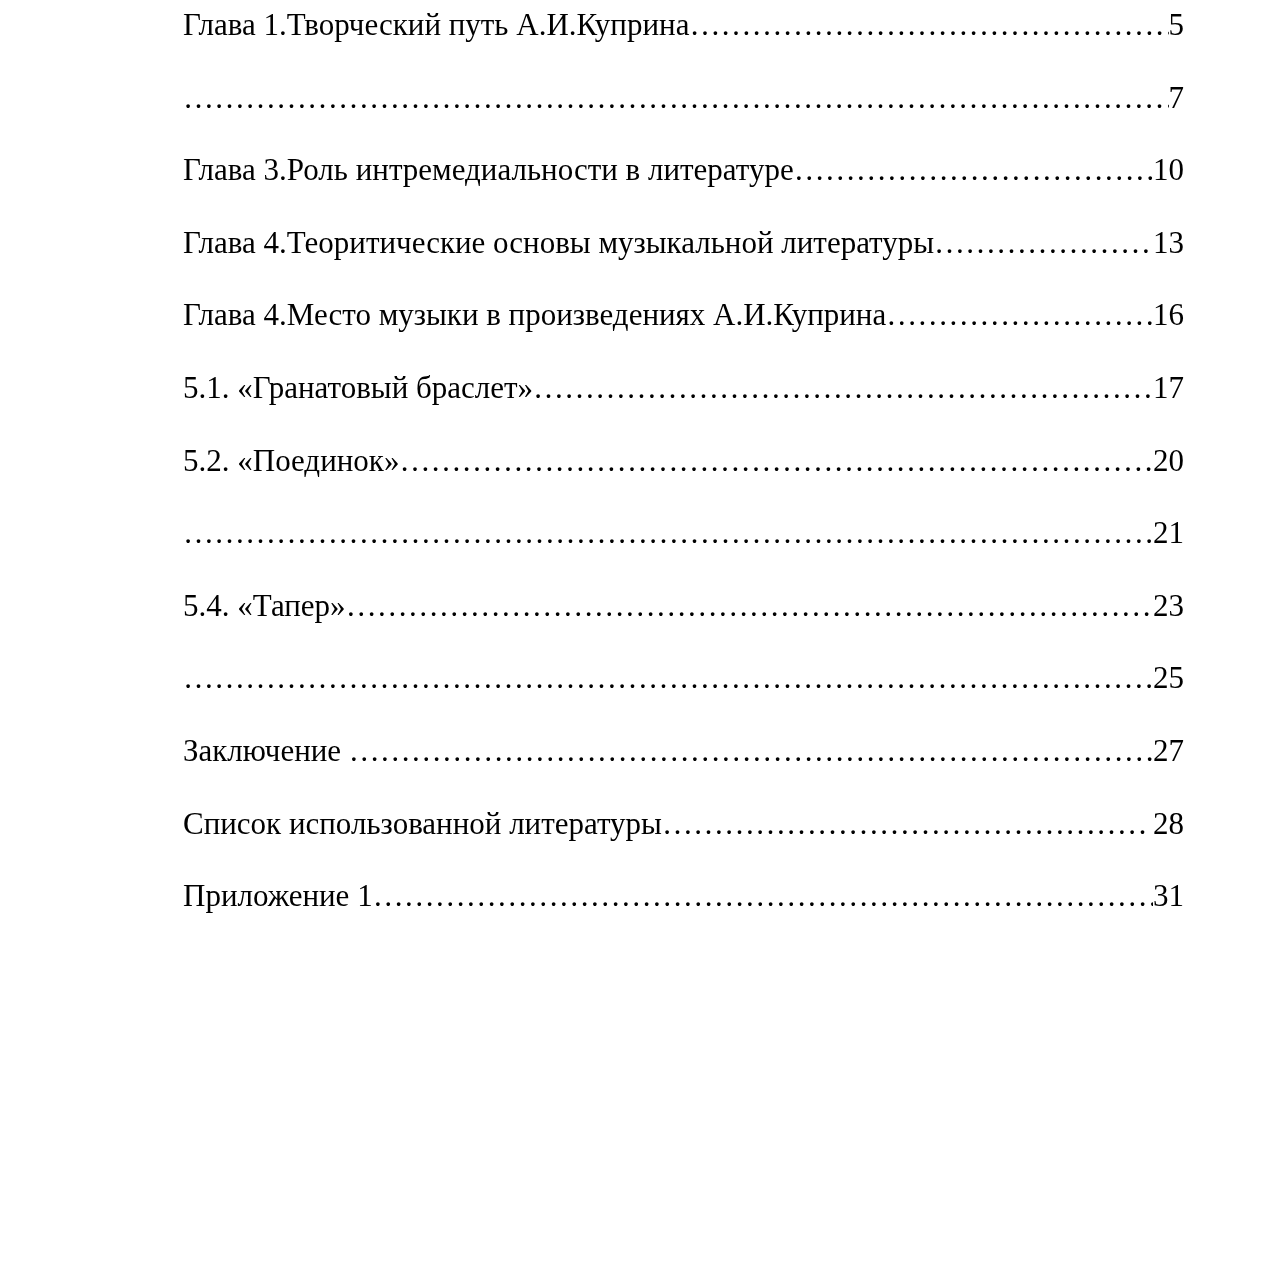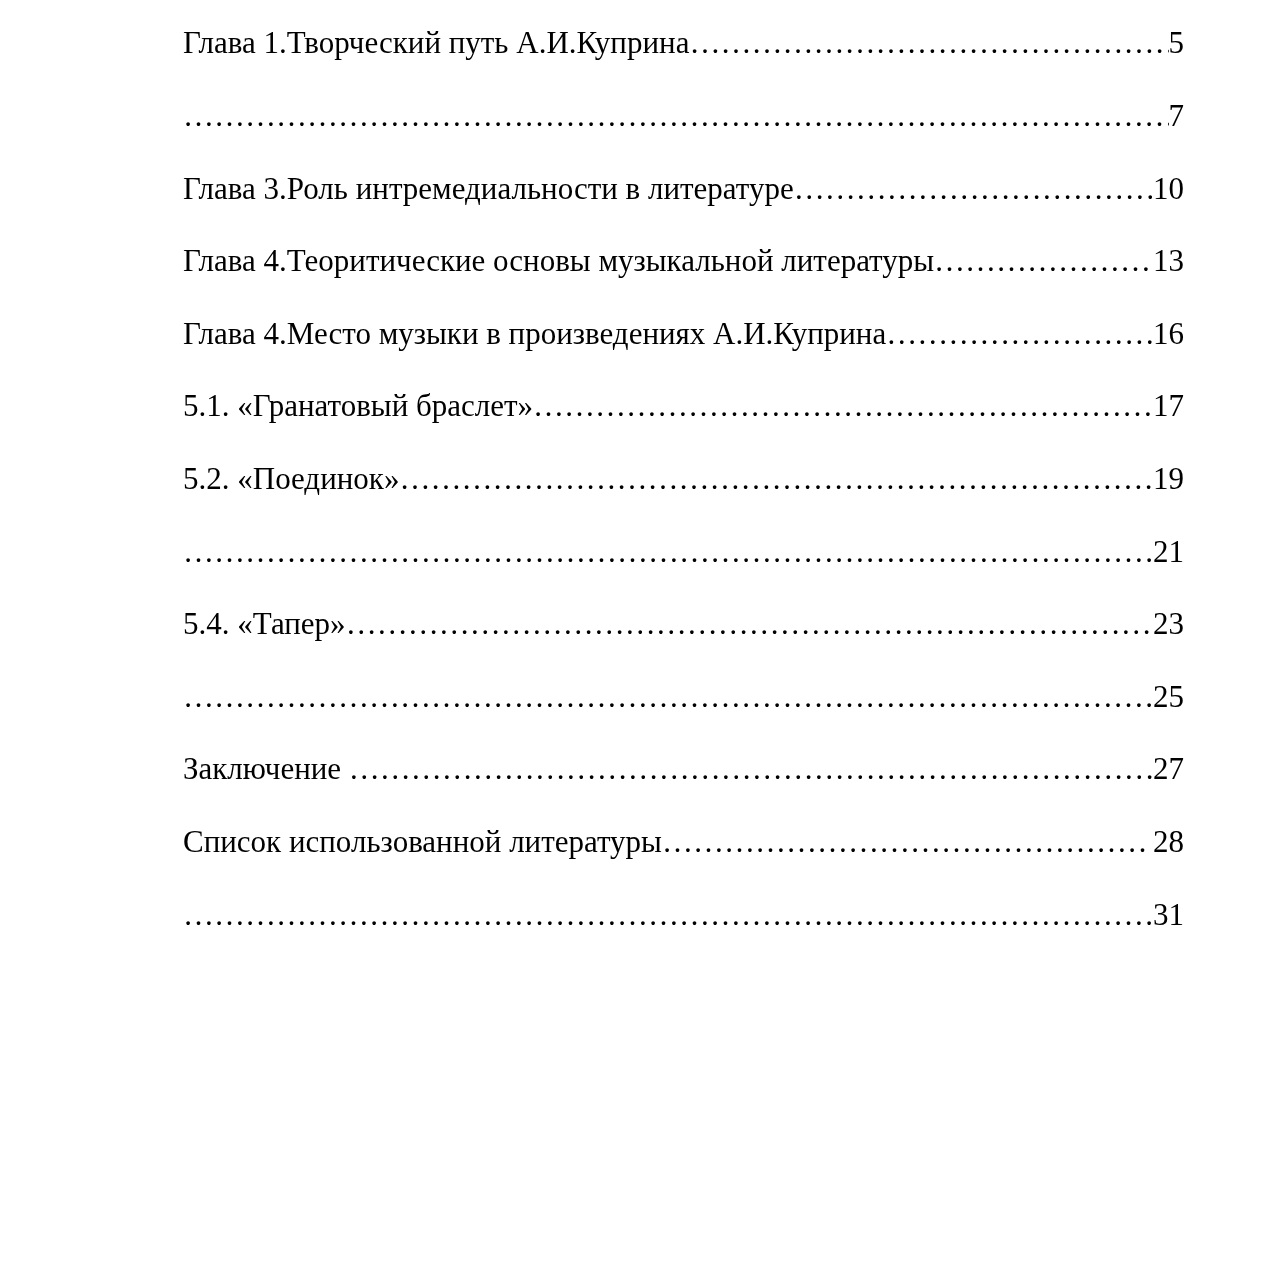--- a/index.html
+++ b/index.html
@@ -24,21 +24,21 @@
     overflow: hidden;
   }
   .toc {
     position: absolute;
     left: 183px;
     top: 7px;
     width: 1001px;
   }
   .toc-row {
     display: flex;
-    align-items: center;
+    align-items: flex-start;
     height: 72.6px;
     font-size: 31px;
     line-height: 1.15;
   }
   .toc-label {
     flex: 0 0 auto;
     white-space: pre;
   }
   .toc-leader {
     flex: 1 1 auto;
@@ -87,21 +87,21 @@
 
   <div class="toc-row">
     <span class="toc-label">5.1. «Гранатовый браслет»</span>
     <span class="toc-leader">………………………………………………………………………………………………………………………………………………………………</span>
     <span class="toc-page">17</span>
   </div>
 
   <div class="toc-row">
     <span class="toc-label">5.2. «Поединок»</span>
     <span class="toc-leader">………………………………………………………………………………………………………………………………………………………………</span>
-    <span class="toc-page">19</span>
+    <span class="toc-page">20</span>
   </div>
 
   <div class="toc-row">
     <span class="toc-leader">………………………………………………………………………………………………………………………………………………………………</span>
     <span class="toc-page">21</span>
   </div>
 
   <div class="toc-row">
     <span class="toc-label">5.4. «Тапер»</span>
     <span class="toc-leader">………………………………………………………………………………………………………………………………………………………………</span>
@@ -119,17 +119,18 @@
     <span class="toc-page">27</span>
   </div>
 
   <div class="toc-row">
     <span class="toc-label">Список использованной литературы</span>
     <span class="toc-leader">………………………………………………………………………………………………………………………………………………………………</span>
     <span class="toc-page"> 28</span>
   </div>
 
   <div class="toc-row">
+    <span class="toc-label">Приложение 1</span>
     <span class="toc-leader">………………………………………………………………………………………………………………………………………………………………</span>
     <span class="toc-page">31</span>
   </div>
 </div>
 </div>
 
 </body></html>

